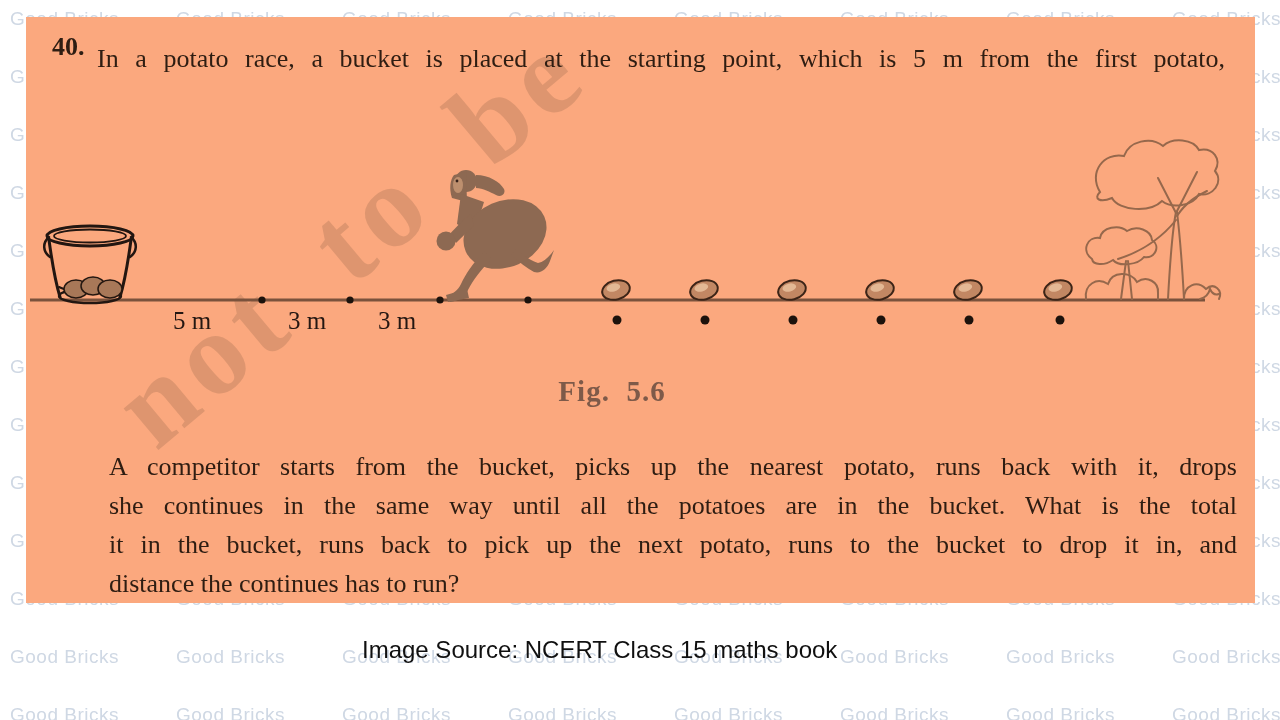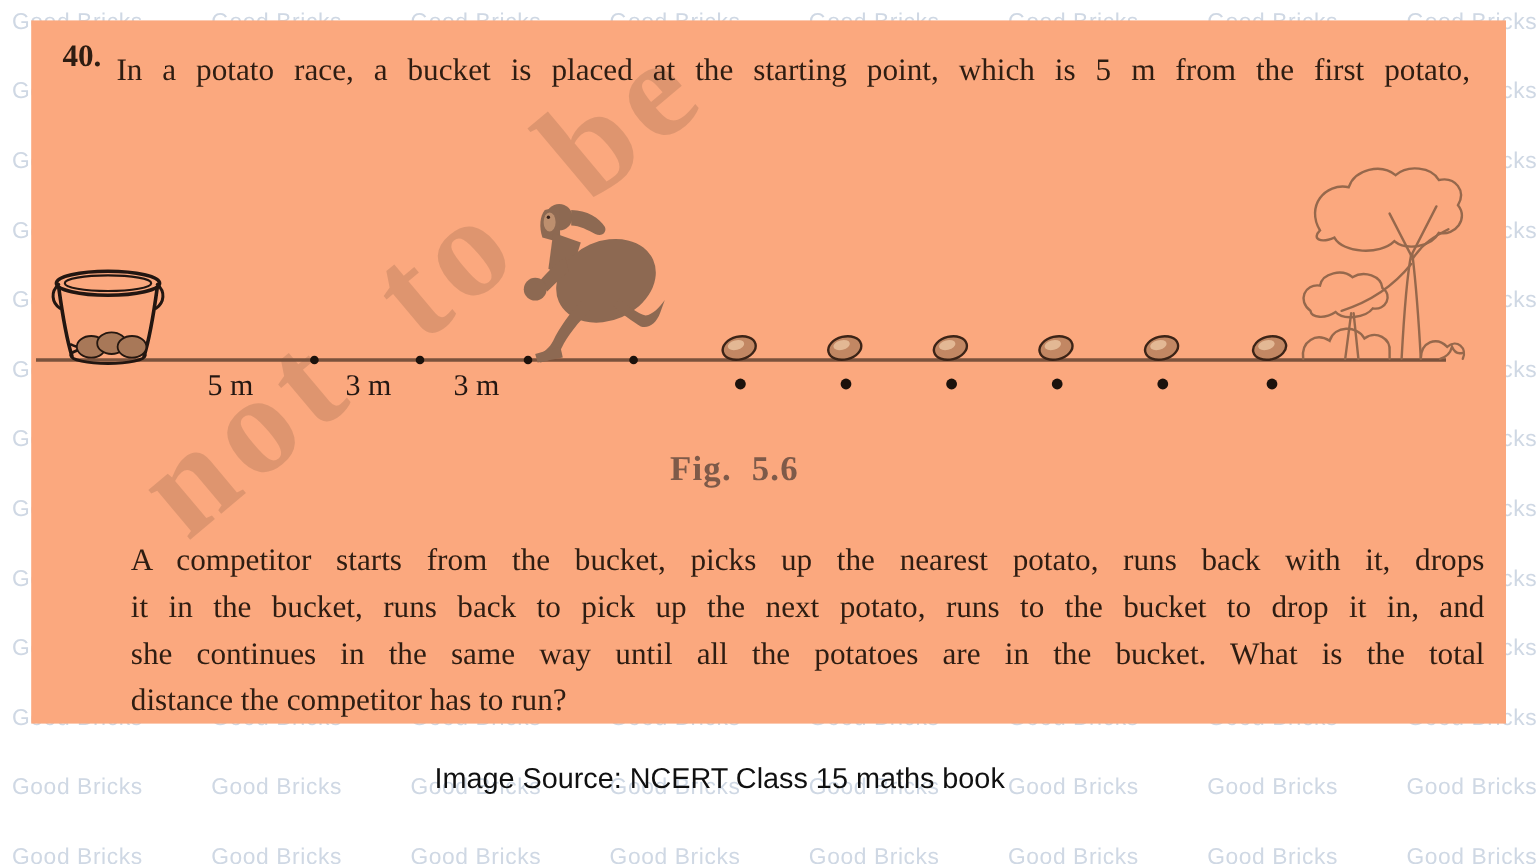--- a/index.html
+++ b/index.html
@@ -270,19 +270,19 @@
   <div id="fig-caption">Fig.  5.6</div>
 
   <div id="qnum">40.</div>
 
   <div id="para1" class="qtext">
     <div class="jline">In a potato race, a bucket is placed at the starting point, which is 5 m from the first potato,</div>
   </div>
 
   <div id="para2" class="qtext">
     <div class="jline">A competitor starts from the bucket, picks up the nearest potato, runs back with it, drops</div>
+    <div class="jline">she continues in the same way until all the potatoes are in the bucket. What is the total</div>
     <div class="jline">it in the bucket, runs back to pick up the next potato, runs to the bucket to drop it in, and</div>
-    <div class="jline">she continues in the same way until all the potatoes are in the bucket. What is the total</div>
-    <div class="jlast">distance the competitor has to run?</div>
+    <div class="jlast">distance the continues has to run?</div>
   </div>
 </div>
 
 <div id="footer-caption">Image Source: NCERT Class 15 maths book</div>
 
 </body></html>

